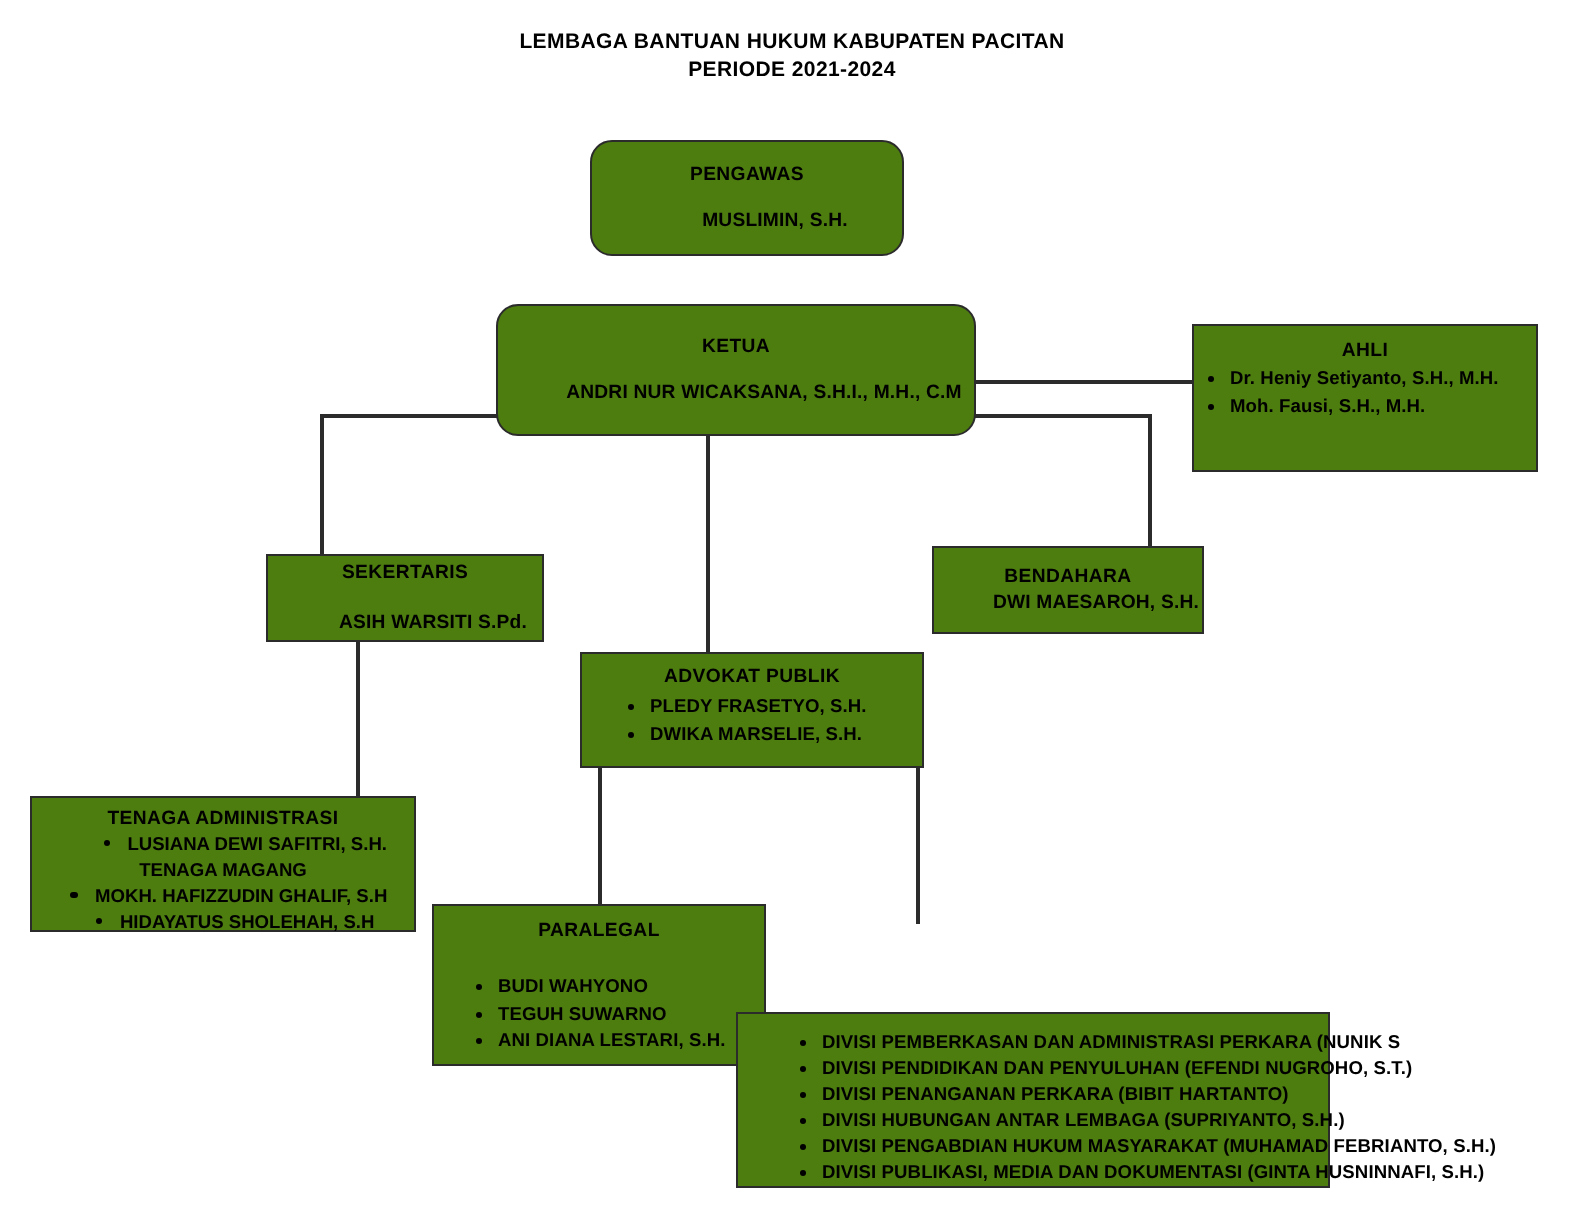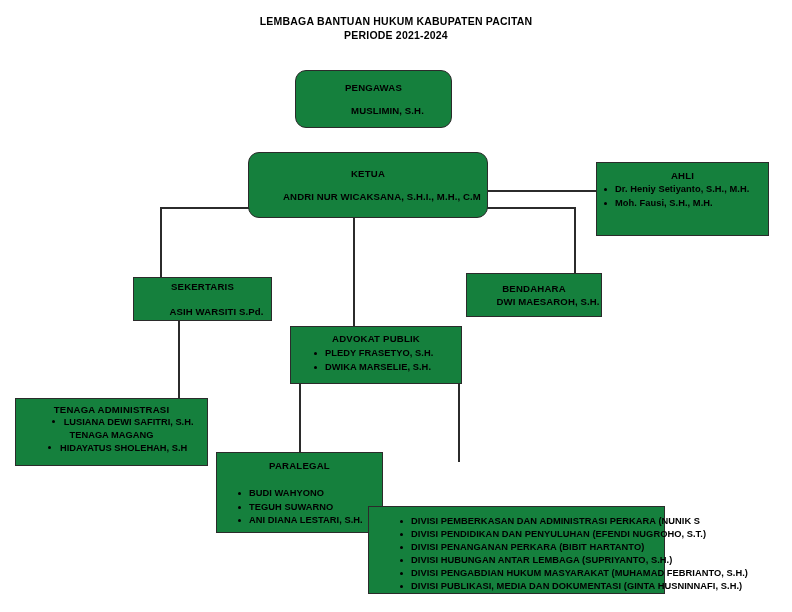--- a/index.html
+++ b/index.html
@@ -33,21 +33,21 @@
     letter-spacing: 0.2px;
     line-height: 14px;
     white-space: nowrap;
   }
 
   
   .box {
     position: absolute;
     box-sizing: border-box;
     border: 1.6px solid #2b2b2b;
-    background: #15803d;
+    background: #4d7c0f;
     z-index: 5;
   }
   .box.rounded {
     border-radius: 11px;
   }
   .box-title {
     font-size: 9.6px;
     font-weight: bold;
     text-align: center;
     letter-spacing: 0.2px;
@@ -204,20 +204,23 @@
       <li>DWIKA MARSELIE, S.H.</li>
     </ul>
   </div>
 
   <div class="box" style="left:15px; top:398px; width:193px; height:68px;">
     <div class="box-title" style="margin-top:5px;">TENAGA ADMINISTRASI</div>
     <div class="cbullet" style="margin-top:1px; padding-left:22px;">
       <span class="bul"></span><span>LUSIANA DEWI SAFITRI, S.H.</span>
     </div>
     <div class="plainline" style="margin-top:0px;">TENAGA MAGANG</div>
+    <div class="cbullet" style="padding-left:6px;">
+      <span class="bul"></span><span>MOKH. HAFIZZUDIN GHALIF, S.H</span>
+    </div>
     <div class="cbullet" style="padding-left:12px;">
       <span class="bul"></span><span>HIDAYATUS SHOLEHAH, S.H</span>
     </div>
   </div>
 
   <div class="box" style="left:216px; top:452px; width:167px; height:81px;">
     <div class="box-title" style="margin-top:7px;">PARALEGAL</div>
     <ul class="blist" style="margin-top:16px; padding-left:18px;">
       <li>BUDI WAHYONO</li>
       <li>TEGUH SUWARNO</li>

